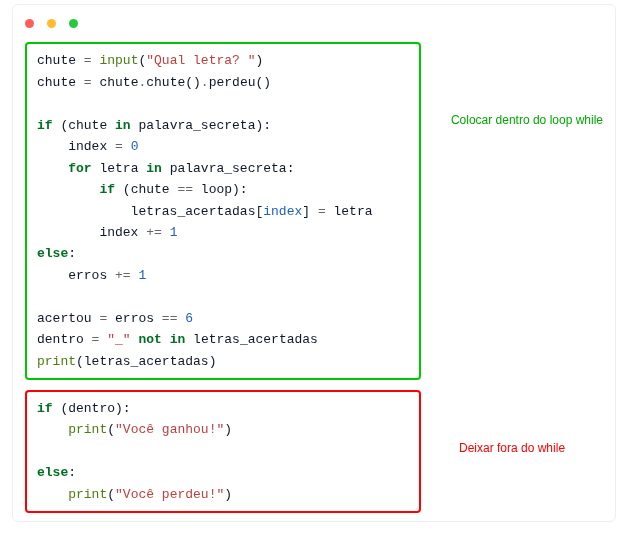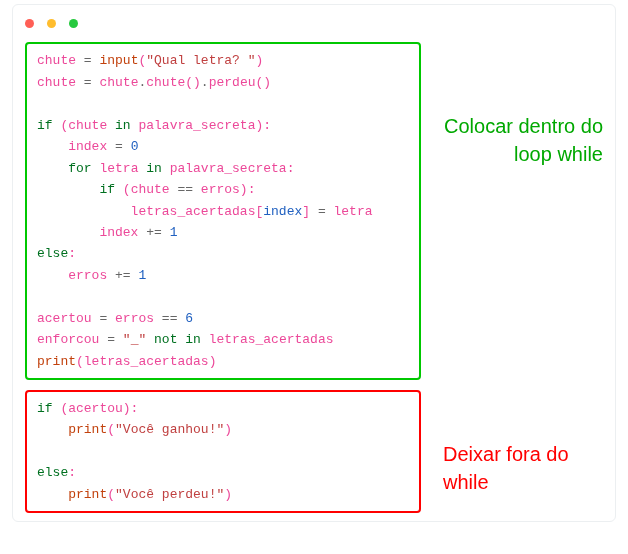--- a/index.html
+++ b/index.html
@@ -48,67 +48,68 @@
     border-color: #00c800;
     margin-bottom: 10px;
   }
   .code-block.red {
     border-color: #ff0000;
   }
   .note {
     position: absolute;
     left: 430px;
     font-family: -apple-system, BlinkMacSystemFont, "Segoe UI", Helvetica, Arial, sans-serif;
-    font-size: 20px;
+    font-size: 12px;
     line-height: 1.4;
   }
   .note.green {
     top: 70px;
     color: #00a800;
     text-align: right;
     width: 160px;
   }
   .note.red {
     top: 398px;
     color: #ff0000;
+    margin-left: 16px;
   }
-  .kw { color: #007020; font-weight: 400; }
-  .bi { color: #c2410c; }
+  .kw { color: #007020; font-weight: 700; }
+  .bi { color: #4d7c0f; }
   .str { color: #c04040; }
   .num { color: #2060c0; }
   .idx { color: #2060c0; }
   .op { color: #666666; }
-  .nm { color: #ec4899; }
+  .nm { color: #0f172a; }
 </style>
 </head>
 <body>
 
 <div class="window">
   <div class="titlebar">
     <span class="dot" style="background: rgb(255, 95, 86);"></span>
     <span class="dot" style="background: rgb(255, 189, 46);"></span>
     <span class="dot" style="background: rgb(39, 201, 63);"></span>
   </div>
   <div class="content">
     <div class="code-block green"><span class="nm">chute </span><span class="op">=</span><span class="nm"> </span><span class="bi">input</span><span class="nm">(</span><span class="str">"Qual letra? "</span><span class="nm">)</span>
 <span class="nm">chute </span><span class="op">=</span><span class="nm"> chute</span><span class="op">.</span><span class="nm">chute()</span><span class="op">.</span><span class="nm">perdeu()</span>
 
 <span class="kw">if</span><span class="nm"> (chute </span><span class="kw">in</span><span class="nm"> palavra_secreta):</span>
 <span class="nm">    index </span><span class="op">=</span><span class="nm"> </span><span class="num">0</span>
 <span class="nm">    </span><span class="kw">for</span><span class="nm"> letra </span><span class="kw">in</span><span class="nm"> palavra_secreta:</span>
-<span class="nm">        </span><span class="kw">if</span><span class="nm"> (chute </span><span class="op">==</span><span class="nm"> erros):</span>
+<span class="nm">        </span><span class="kw">if</span><span class="nm"> (chute </span><span class="op">==</span><span class="nm"> loop):</span>
 <span class="nm">            letras_acertadas[</span><span class="idx">index</span><span class="nm">] </span><span class="op">=</span><span class="nm"> letra</span>
 <span class="nm">        index </span><span class="op">+=</span><span class="nm"> </span><span class="num">1</span>
 <span class="kw">else</span><span class="nm">:</span>
 <span class="nm">    erros </span><span class="op">+=</span><span class="nm"> </span><span class="num">1</span>
 
 <span class="nm">acertou </span><span class="op">=</span><span class="nm"> erros </span><span class="op">==</span><span class="nm"> </span><span class="num">6</span>
-<span class="nm">enforcou </span><span class="op">=</span><span class="nm"> </span><span class="str">"_"</span><span class="nm"> </span><span class="kw">not</span><span class="nm"> </span><span class="kw">in</span><span class="nm"> letras_acertadas</span>
+<span class="nm">dentro </span><span class="op">=</span><span class="nm"> </span><span class="str">"_"</span><span class="nm"> </span><span class="kw">not</span><span class="nm"> </span><span class="kw">in</span><span class="nm"> letras_acertadas</span>
 <span class="bi">print</span><span class="nm">(letras_acertadas)</span></div>
-    <div class="code-block red"><span class="kw">if</span><span class="nm"> (acertou):</span>
+    <div class="code-block red"><span class="kw">if</span><span class="nm"> (dentro):</span>
 <span class="nm">    </span><span class="bi">print</span><span class="nm">(</span><span class="str">"Você ganhou!"</span><span class="nm">)</span>
 
 <span class="kw">else</span><span class="nm">:</span>
 <span class="nm">    </span><span class="bi">print</span><span class="nm">(</span><span class="str">"Você perdeu!"</span><span class="nm">)</span></div>
     <div class="note green">Colocar dentro do loop while</div>
     <div class="note red">Deixar fora do while</div>
   </div>
 </div>
 
 </body></html>

